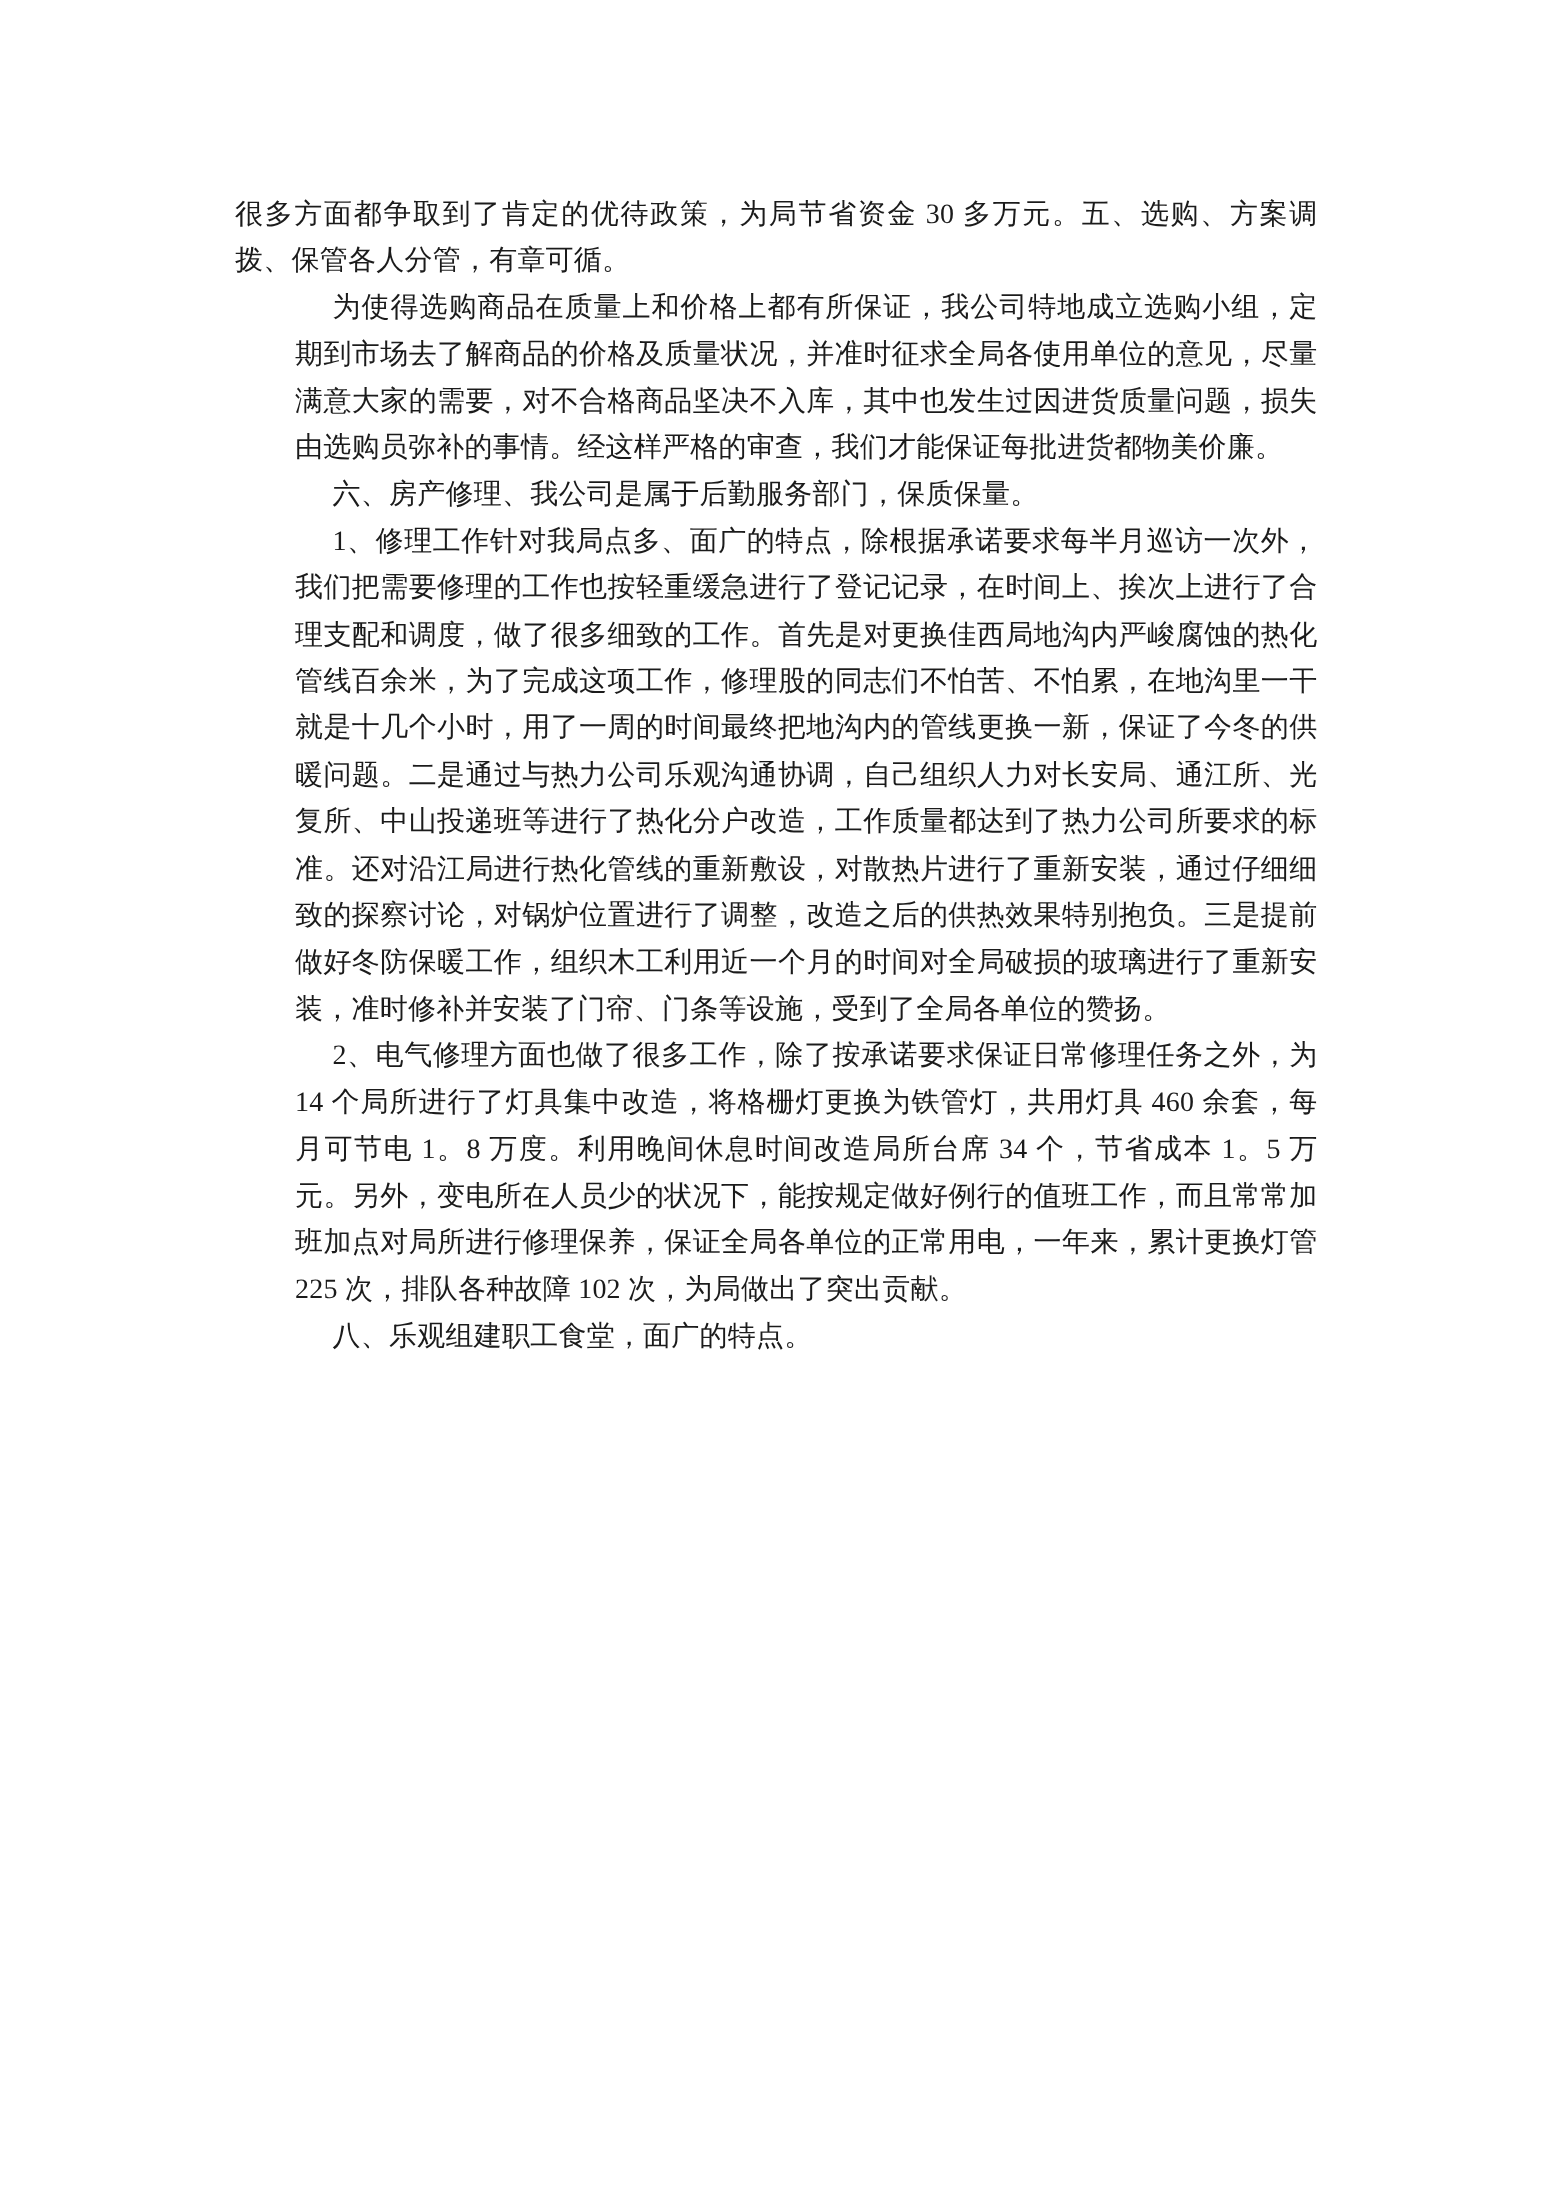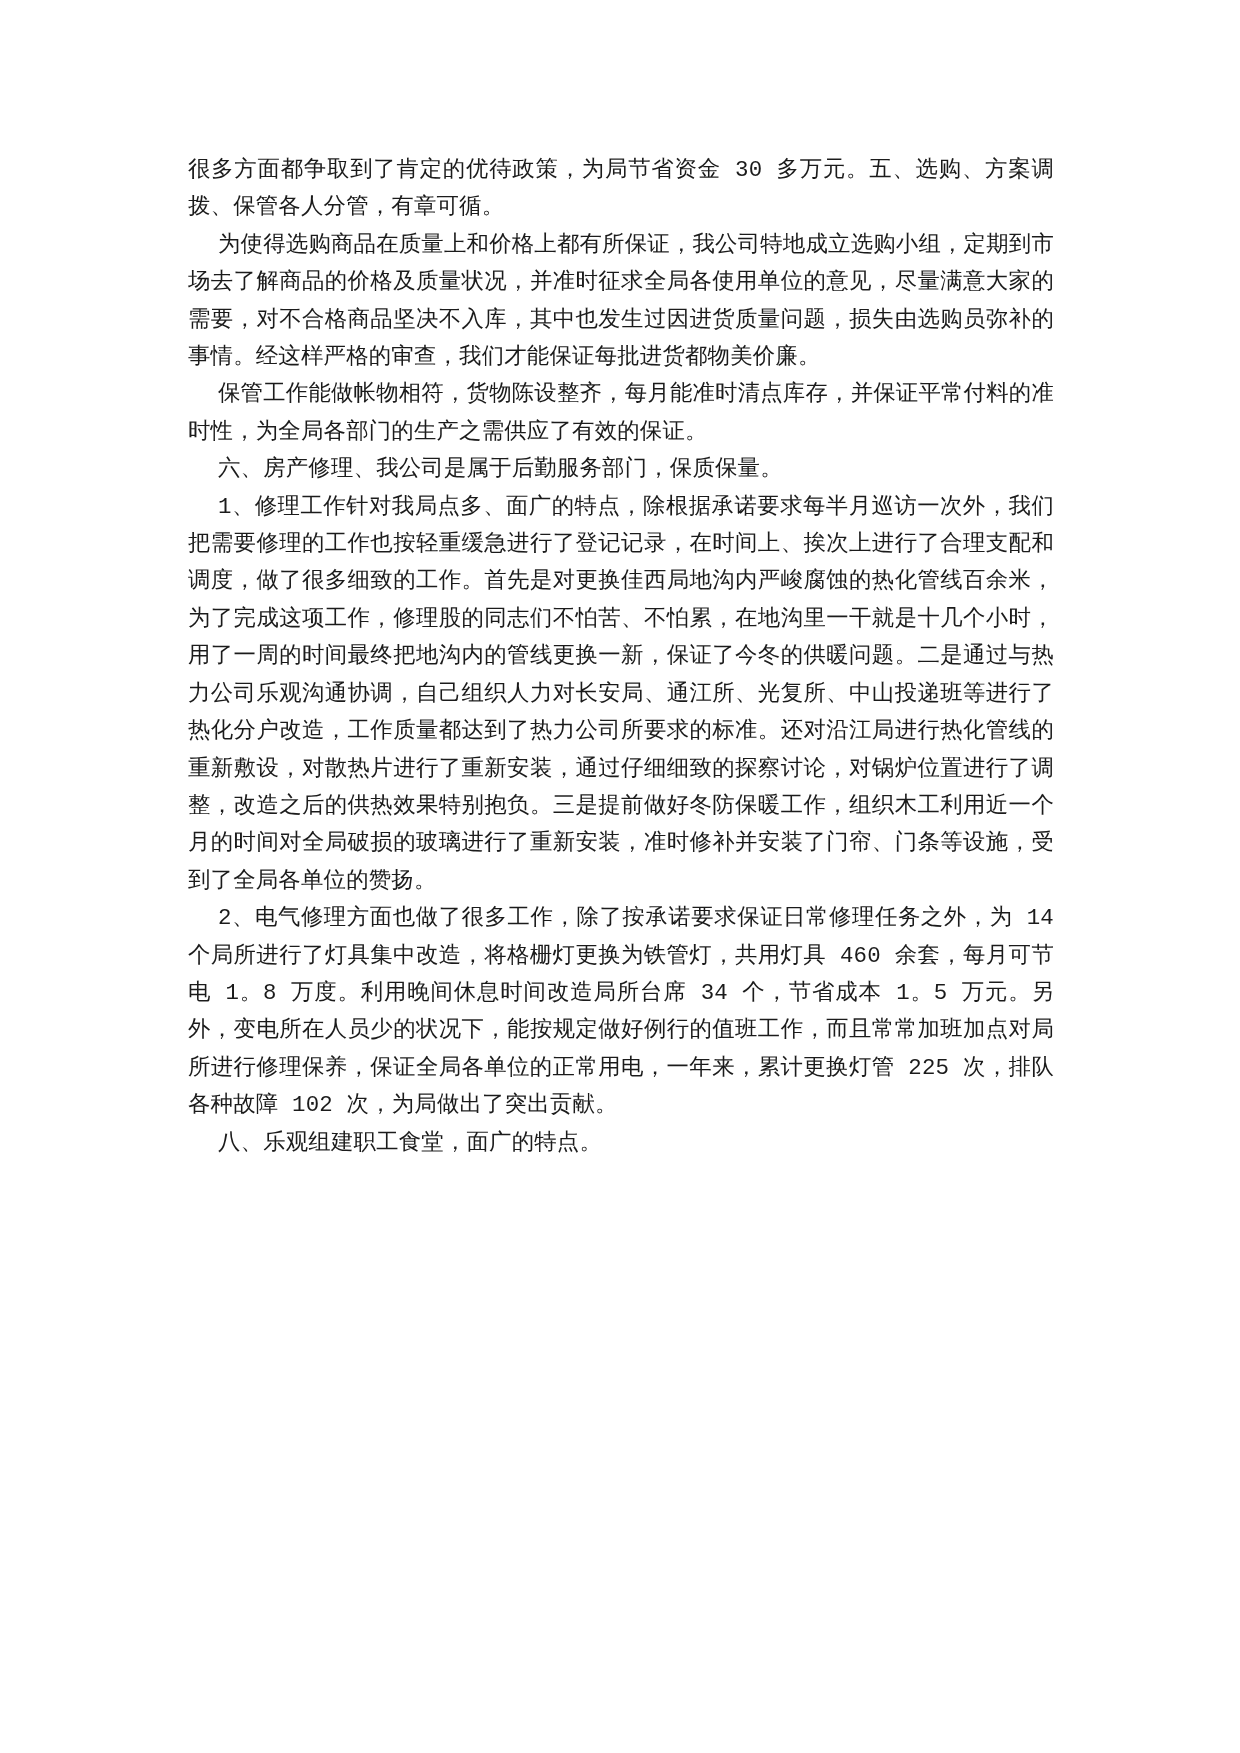--- a/index.html
+++ b/index.html
@@ -20,37 +20,36 @@
       position: absolute;
       top: 152px;
       left: 188px;
       width: 866px;
       color: #1b1b1b;
       font-size: 22.4px;
       line-height: 37.4px;
       text-align: justify;
       text-justify: inter-character;
       letter-spacing: 0.2px;
-      font-family: Liberation Mono, monospace;
     }
     .para {
       margin: 0;
       padding: 0;
       text-indent: 0;
     }
     .para.indent {
       text-indent: 30px;
+      margin-left: 48px;
     }
   </style>
 </head>
 <body>
 
 <div class="page">
   <div class="doc-body">
       <p class="para">很多方面都争取到了肯定的优待政策，为局节省资金 30 多万元。五、选购、方案调拨、保管各人分管，有章可循。</p>
       <p class="para indent">为使得选购商品在质量上和价格上都有所保证，我公司特地成立选购小组，定期到市场去了解商品的价格及质量状况，并准时征求全局各使用单位的意见，尽量满意大家的需要，对不合格商品坚决不入库，其中也发生过因进货质量问题，损失由选购员弥补的事情。经这样严格的审查，我们才能保证每批进货都物美价廉。</p>
-      <p class="para indent">保管工作能做帐物相符，货物陈设整齐，每月能准时清点库存，并保证平常付料的准时性，为全局各部门的生产之需供应了有效的保证。</p>
       <p class="para indent">六、房产修理、我公司是属于后勤服务部门，保质保量。</p>
       <p class="para indent">1、修理工作针对我局点多、面广的特点，除根据承诺要求每半月巡访一次外，我们把需要修理的工作也按轻重缓急进行了登记记录，在时间上、挨次上进行了合理支配和调度，做了很多细致的工作。首先是对更换佳西局地沟内严峻腐蚀的热化管线百余米，为了完成这项工作，修理股的同志们不怕苦、不怕累，在地沟里一干就是十几个小时，用了一周的时间最终把地沟内的管线更换一新，保证了今冬的供暖问题。二是通过与热力公司乐观沟通协调，自己组织人力对长安局、通江所、光复所、中山投递班等进行了热化分户改造，工作质量都达到了热力公司所要求的标准。还对沿江局进行热化管线的重新敷设，对散热片进行了重新安装，通过仔细细致的探察讨论，对锅炉位置进行了调整，改造之后的供热效果特别抱负。三是提前做好冬防保暖工作，组织木工利用近一个月的时间对全局破损的玻璃进行了重新安装，准时修补并安装了门帘、门条等设施，受到了全局各单位的赞扬。</p>
       <p class="para indent">2、电气修理方面也做了很多工作，除了按承诺要求保证日常修理任务之外，为 14 个局所进行了灯具集中改造，将格栅灯更换为铁管灯，共用灯具 460 余套，每月可节电 1。8 万度。利用晚间休息时间改造局所台席 34 个，节省成本 1。5 万元。另外，变电所在人员少的状况下，能按规定做好例行的值班工作，而且常常加班加点对局所进行修理保养，保证全局各单位的正常用电，一年来，累计更换灯管 225 次，排队各种故障 102 次，为局做出了突出贡献。</p>
       <p class="para indent">八、乐观组建职工食堂，面广的特点。</p>
     </div>
 </div>
 
 </body></html>

